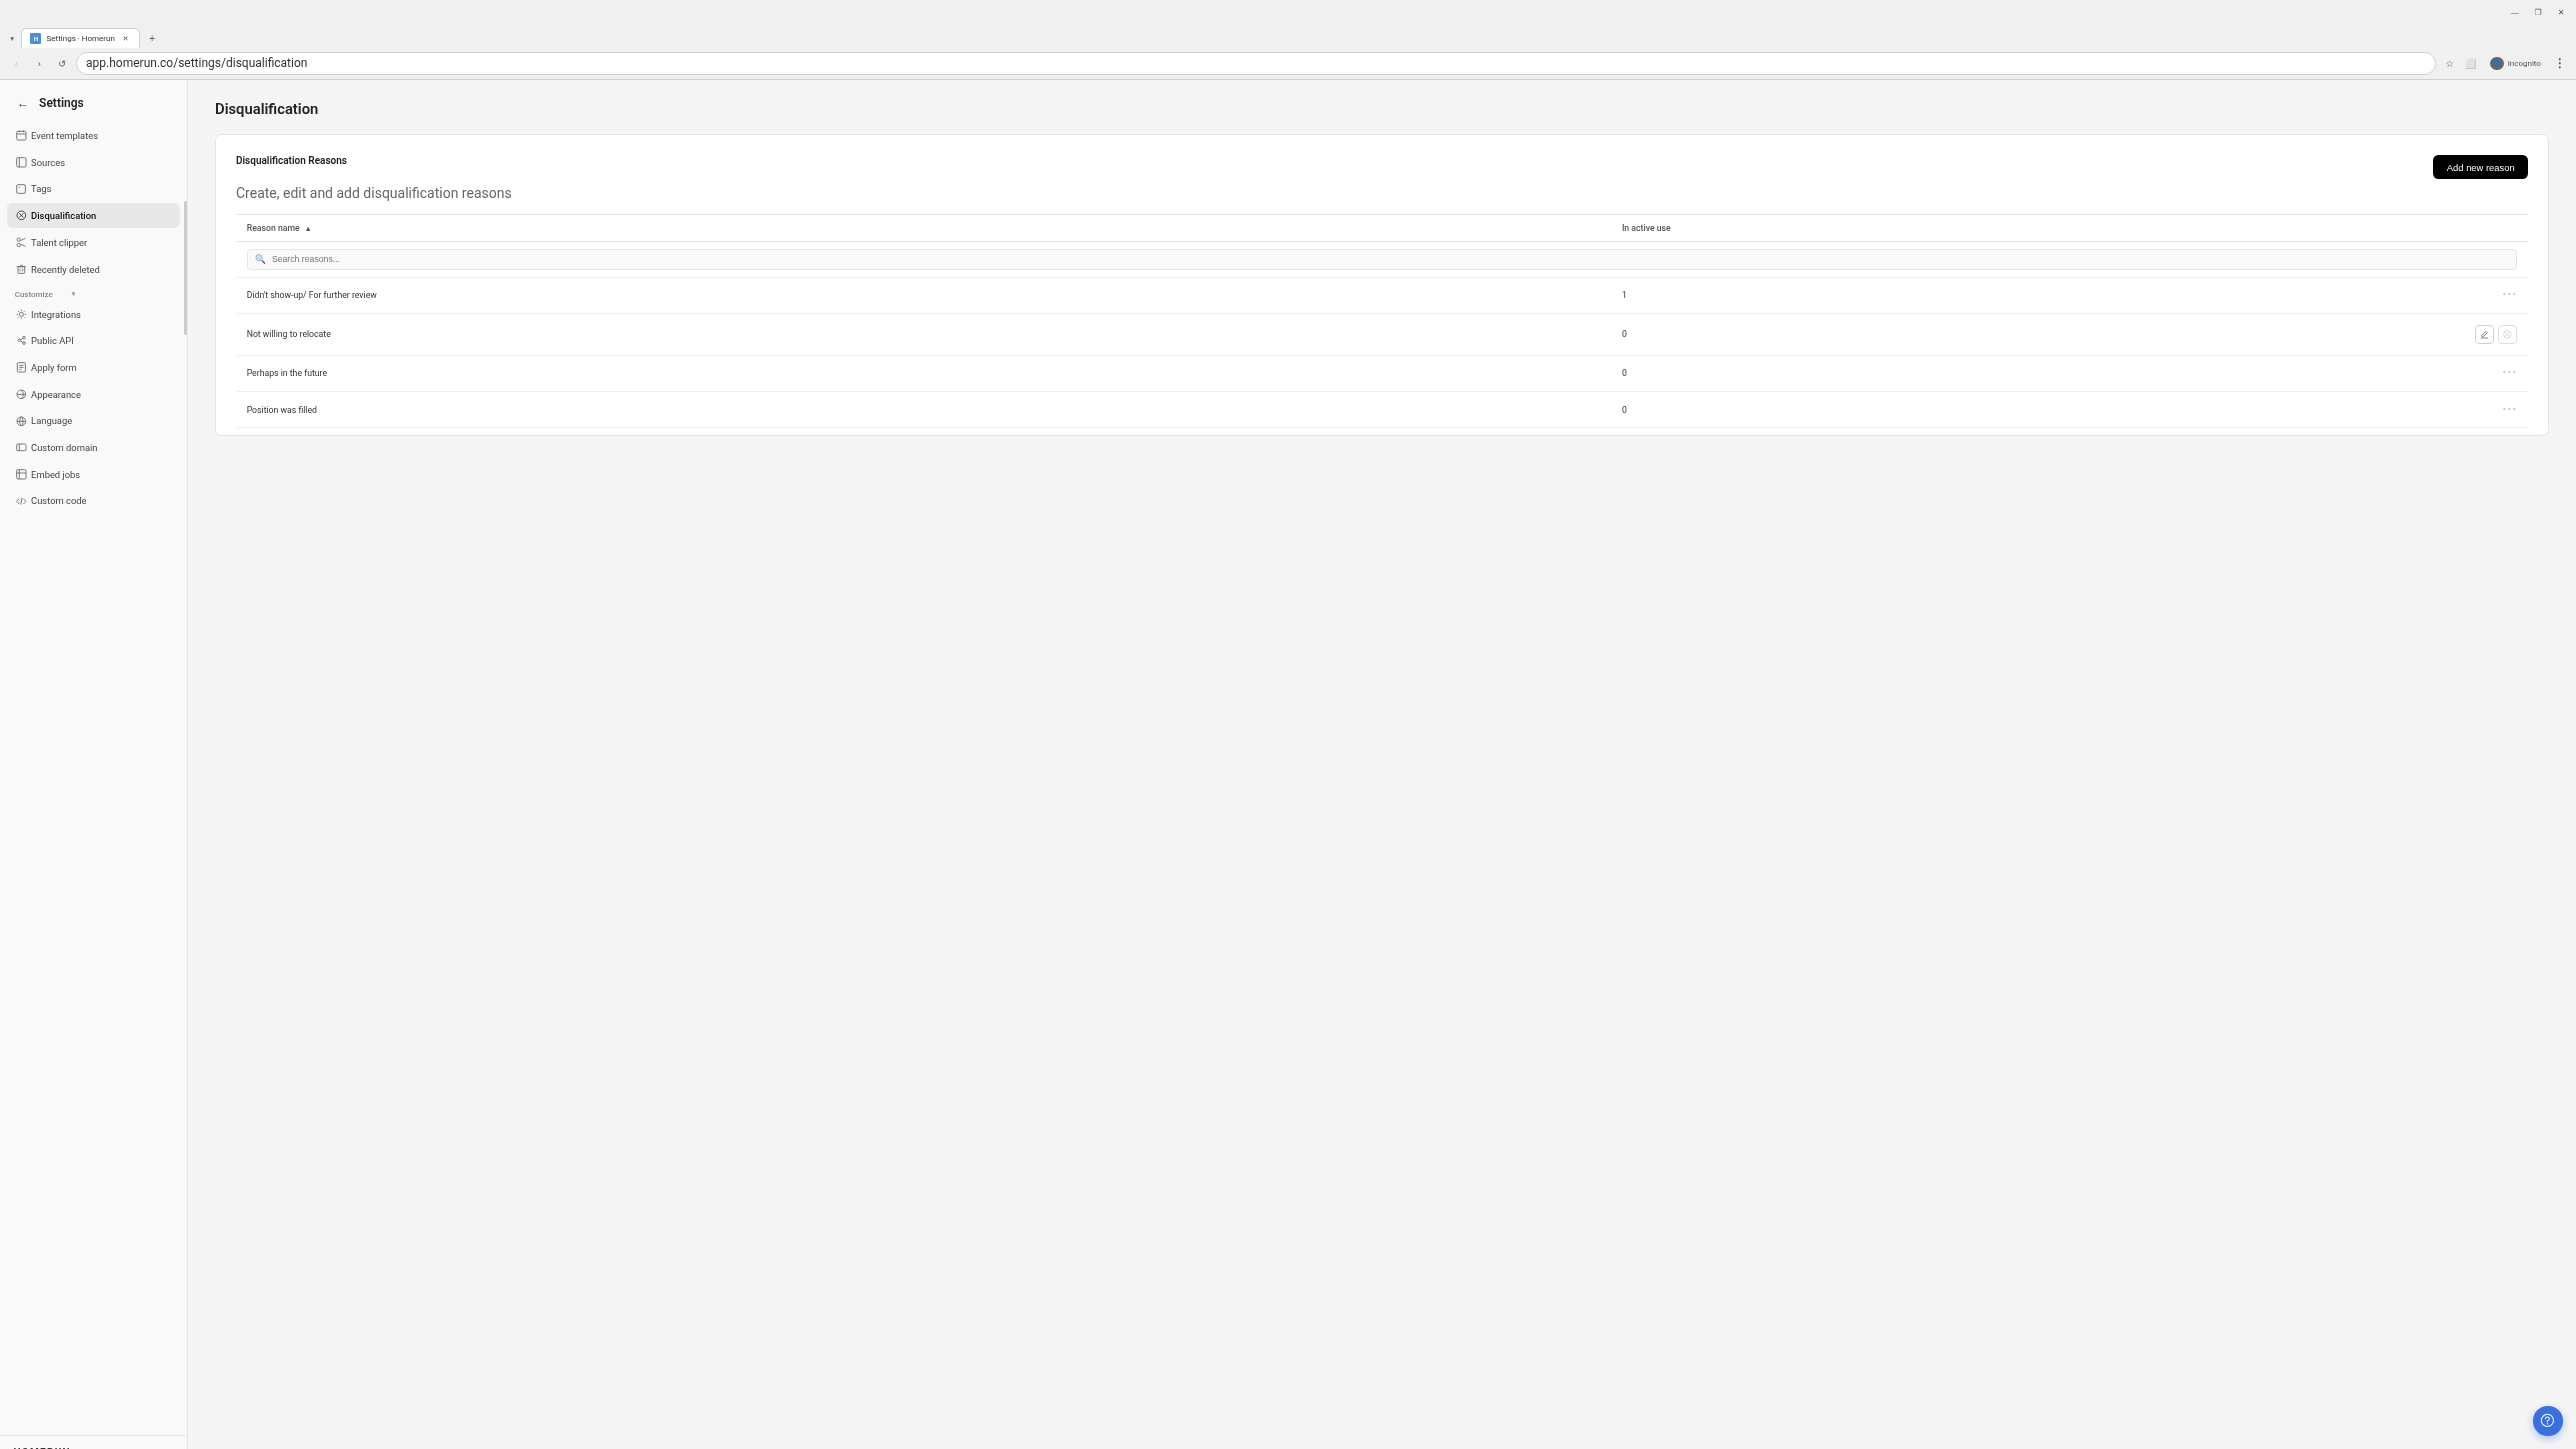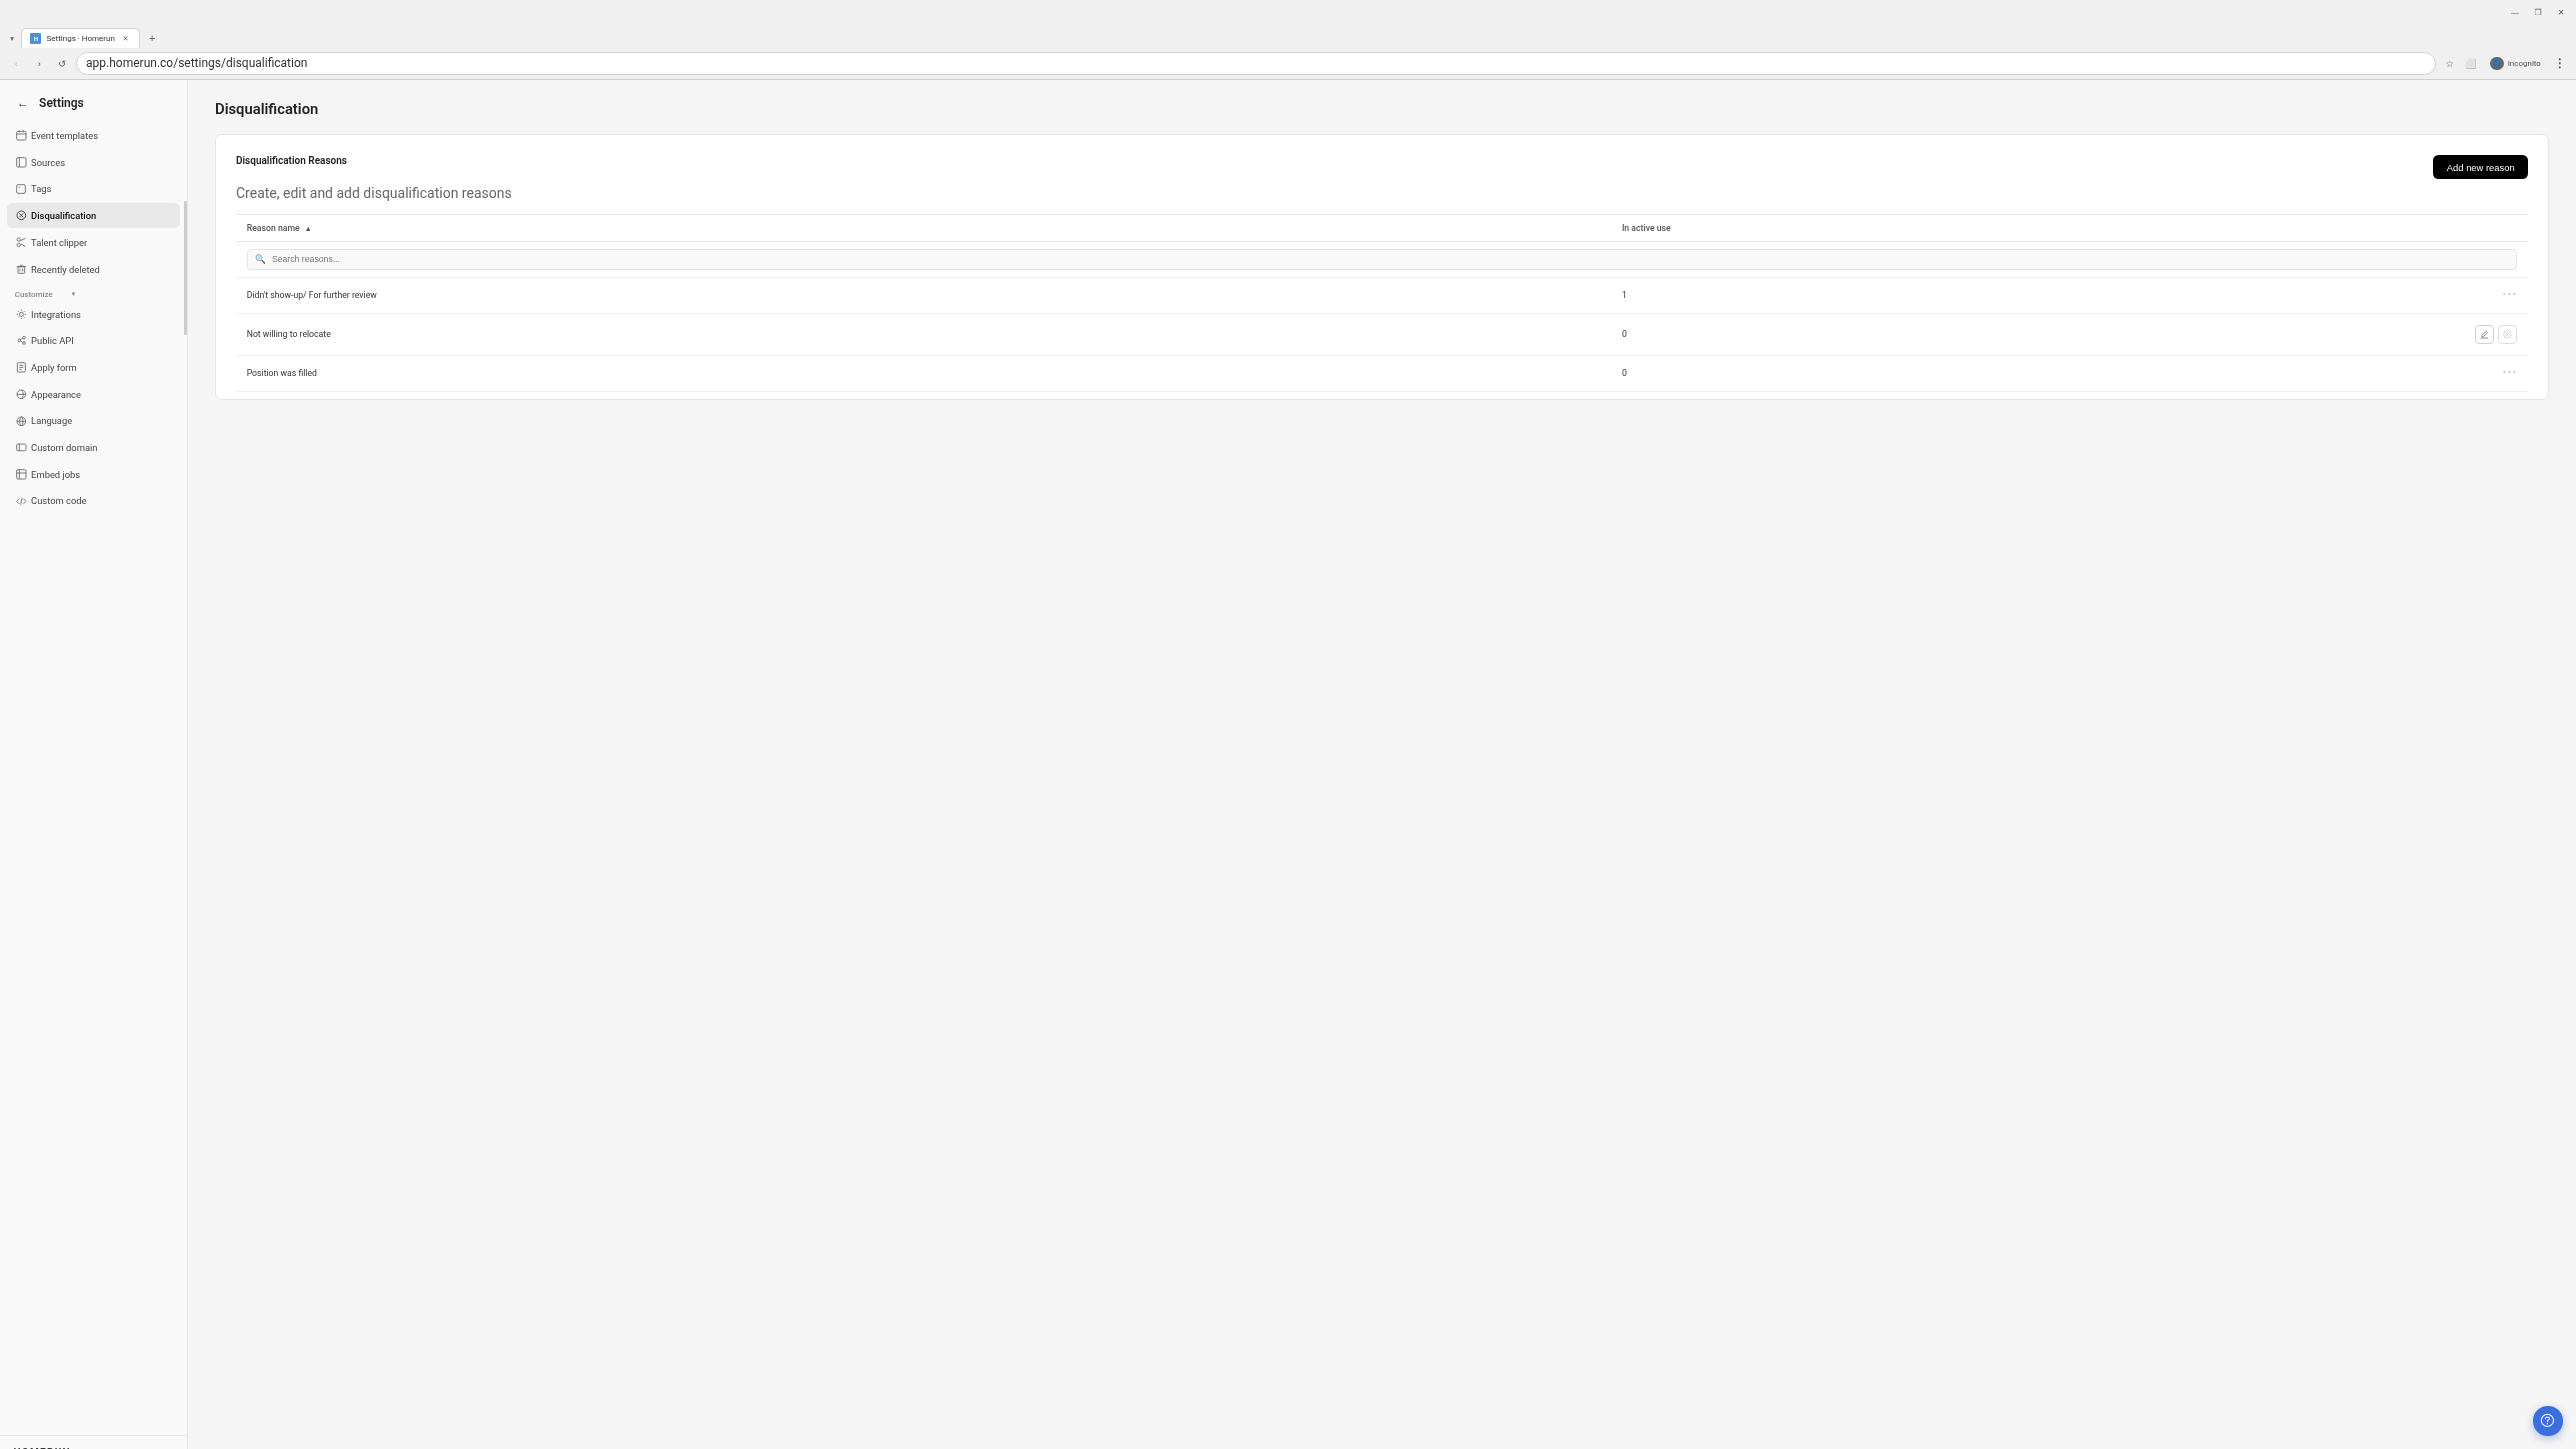--- a/index.html
+++ b/index.html
@@ -654,20 +654,31 @@
                   <svg width="8.7" height="8.7" viewBox="0 0 13 13" fill="none">
                     <circle cx="6.5" cy="6.5" r="5.5" stroke="#ccc" stroke-width="1.2"></circle>
                     <line x1="4" y1="4" x2="9" y2="9" stroke="#ccc" stroke-width="1.2"></line>
                     <line x1="9" y1="4" x2="4" y2="9" stroke="#ccc" stroke-width="1.2"></line>
                   </svg>
                 </button>
               </div>
             </td>
           </tr>
 
+          <tr class="data-row">
+            <td>
+              <span>Perhaps in the future</span>
+            </td>
+            <td>
+              <span>0</span>
+            </td>
+            <td class="row-actions">
+              <span class="action-dots">···</span>
+            </td>
+          </tr>
 
           <tr class="data-row">
             <td>
               <span>Position was filled</span>
             </td>
             <td>
               <span>0</span>
             </td>
             <td class="row-actions">
               <span class="action-dots">···</span>

